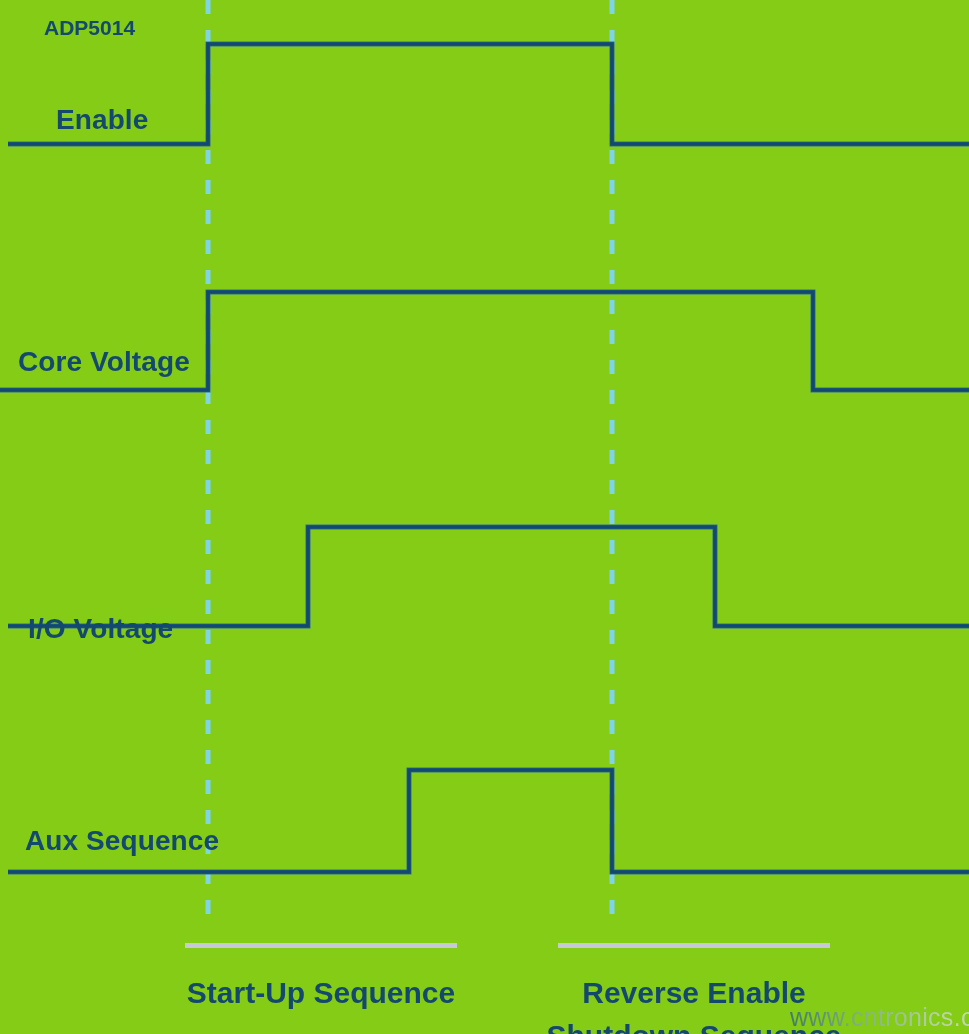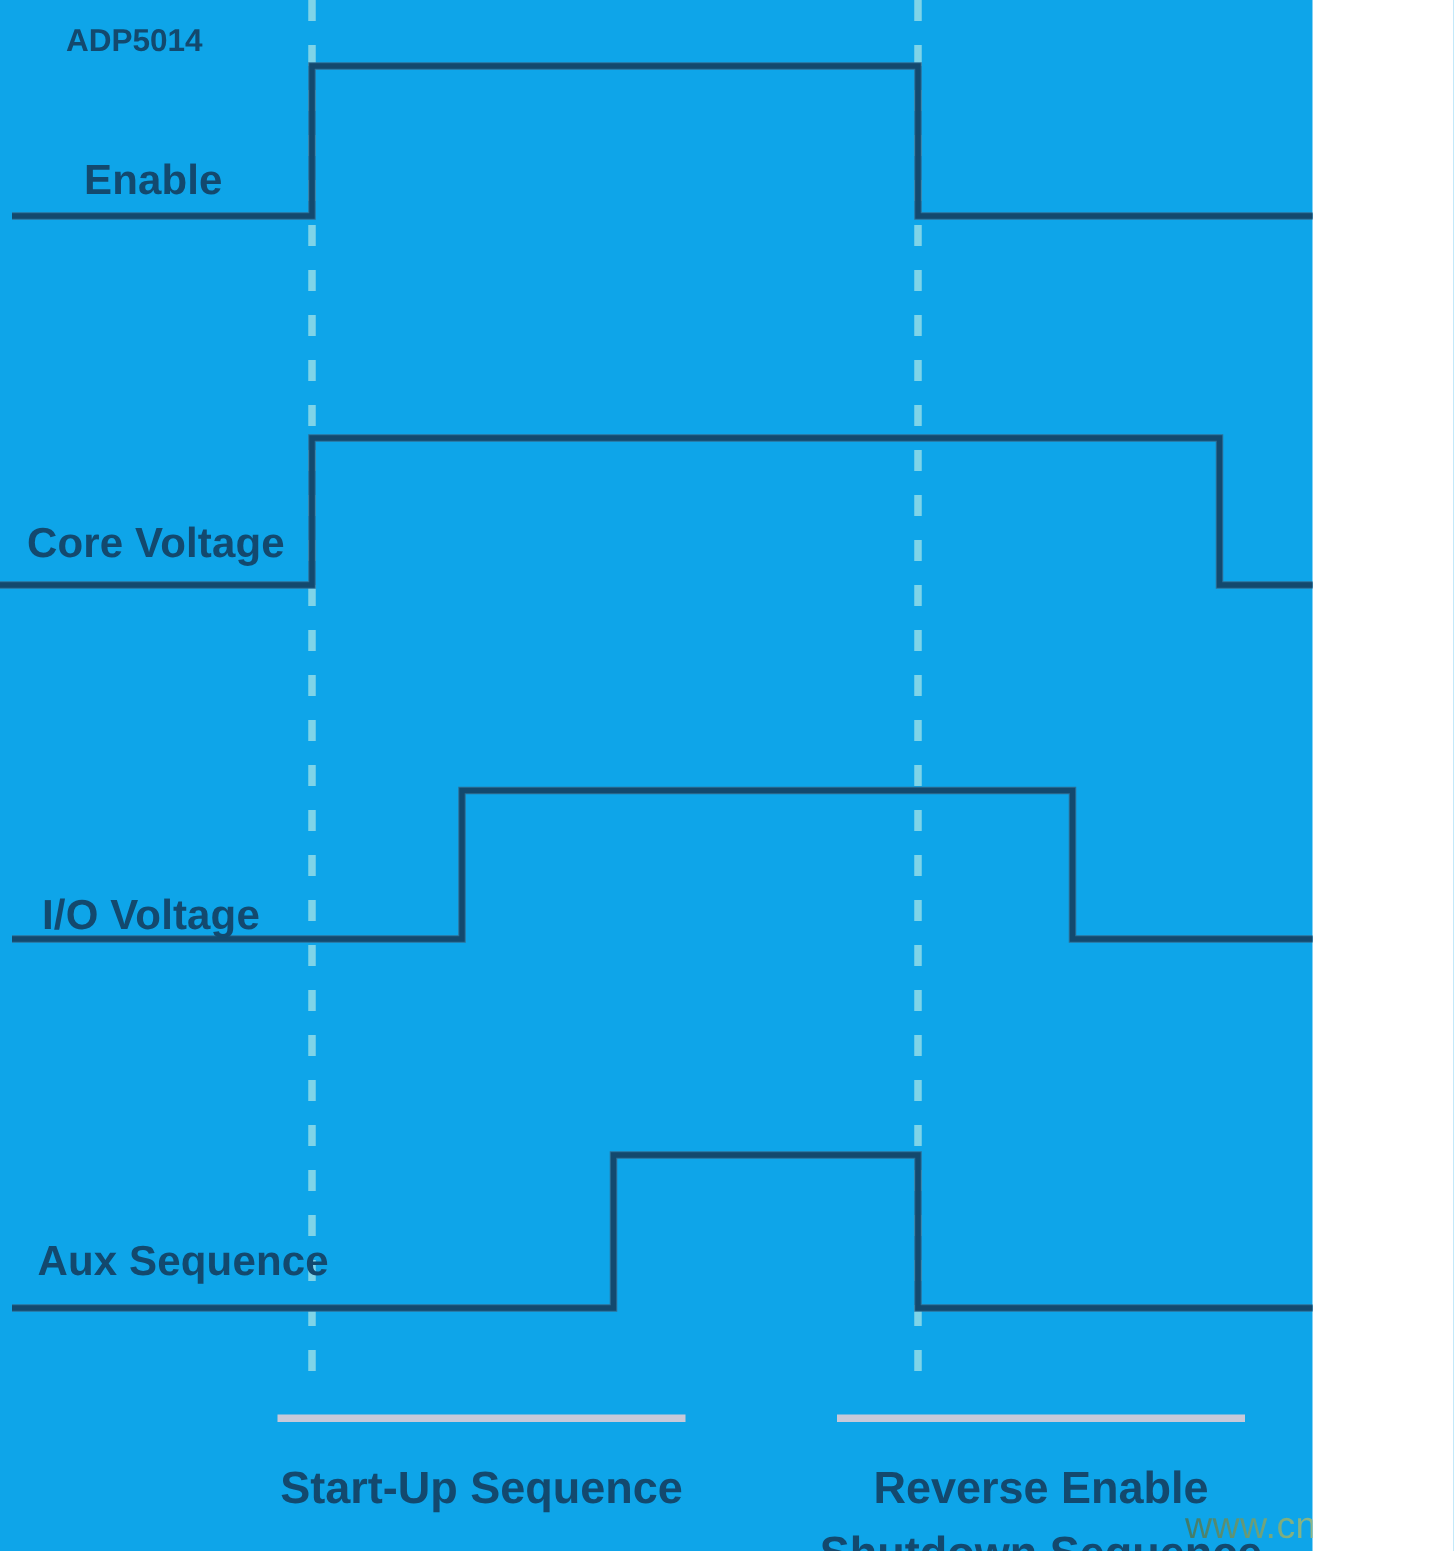--- a/index.html
+++ b/index.html
@@ -6,23 +6,23 @@
   html, body {
     margin: 0;
     padding: 0;
     background: #ffffff;
   }
   body {
     font-family: "Liberation Sans", sans-serif;
   }
   #stage {
     position: relative;
-    width: 875px;
+    width: 969px;
     height: 1034px;
-    background: #0ea5e9;
+    background: #84cc16;
     overflow: hidden;
   }
   .wave-svg {
     position: absolute;
     left: 0;
     top: 0;
     width: 969px;
     height: 1034px;
   }
   .sig-label {
@@ -88,21 +88,21 @@
         <rect x="185" y="943" width="272" height="5" fill="#c7c9d9"></rect>
         <rect x="558" y="943" width="272" height="5" fill="#c7c9d9"></rect>
       </g>
   </svg>
 
   <div class="part-title" id="part-title" style="left: 44px; top: 17px;">ADP5014</div>
 
   <div id="labels-layer">
       <div class="sig-label" style="left: 56px; top: 106px;">Enable</div>
       <div class="sig-label" style="left: 18px; top: 348px;">Core Voltage</div>
-      <div class="sig-label" style="left: 28px; top: 596px;">I/O Voltage</div>
+      <div class="sig-label" style="left: 28px; top: 615px;">I/O Voltage</div>
       <div class="sig-label" style="left: 25px; top: 827px;">Aux Sequence</div>
     </div>
 
   <div id="captions-layer">
       <div class="seq-caption" style="left: 160px; top: 972px; width: 322px;">Start-Up Sequence</div>
       <div class="seq-caption" style="left: 533px; top: 972px; width: 322px;">Reverse Enable
 Shutdown Sequence</div>
     </div>
 
   <div class="watermark" id="watermark" style="left: 790px; top: 1003px;">www.cntronics.com</div>

